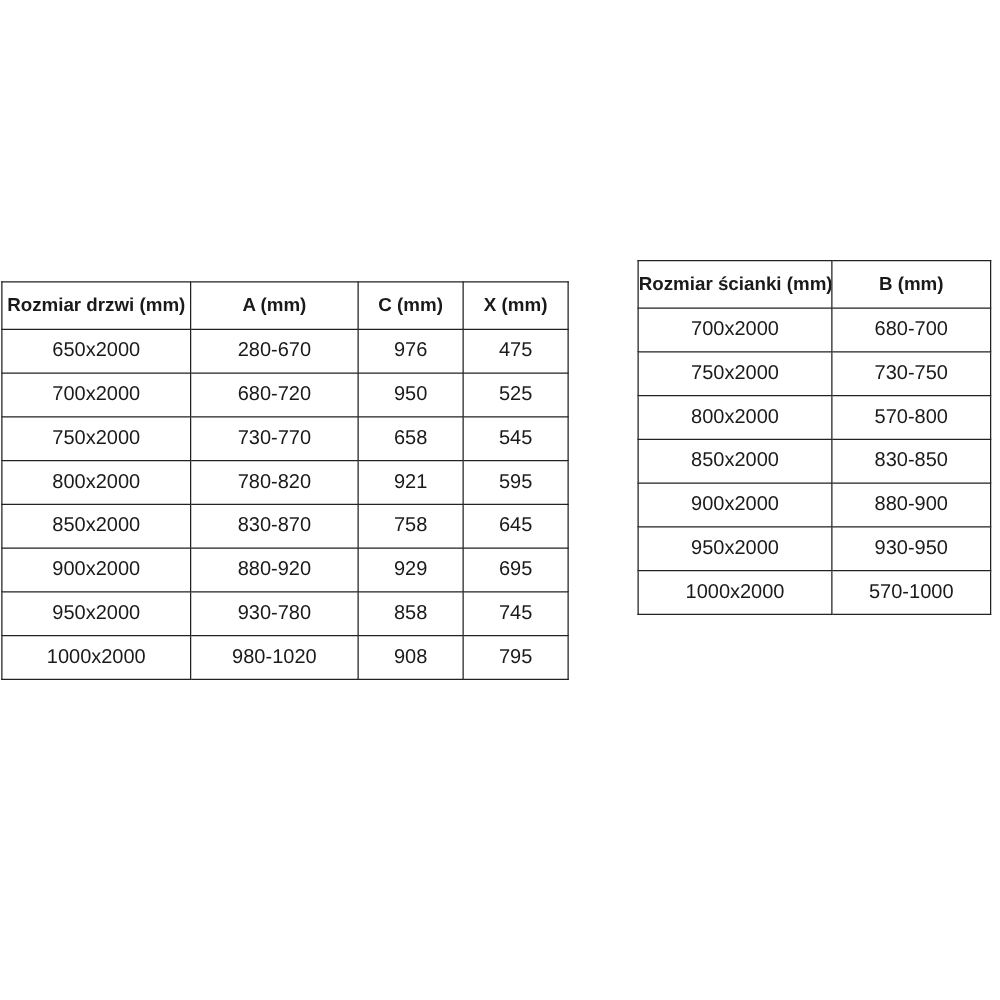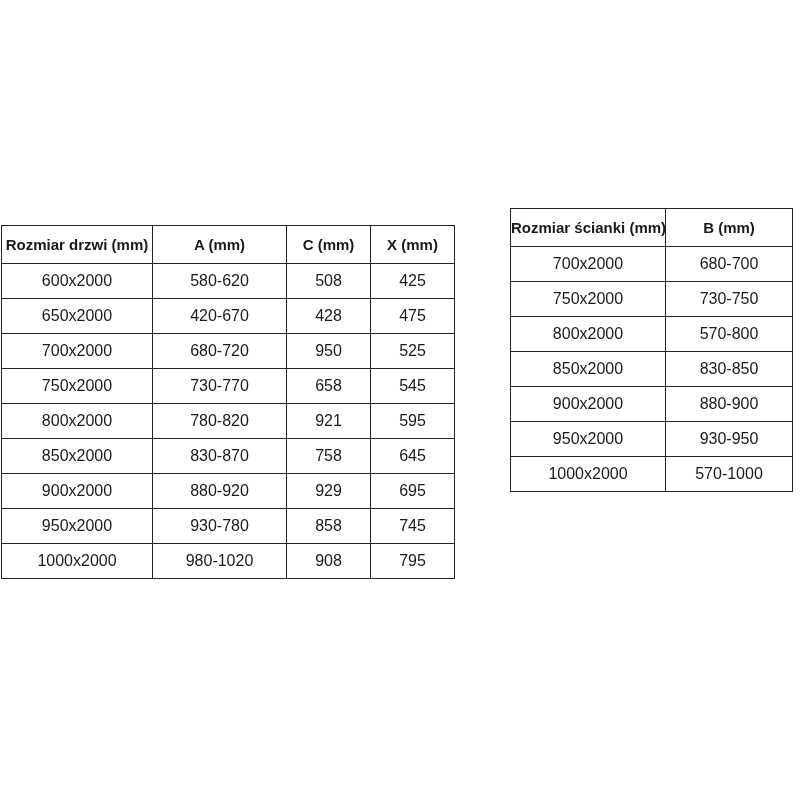--- a/index.html
+++ b/index.html
@@ -66,29 +66,23 @@
     <thead>
       <tr>
         <th>Rozmiar drzwi (mm)</th>
         <th>A (mm)</th>
         <th>C (mm)</th>
         <th>X (mm)</th>
       </tr>
     </thead>
     <tbody>
       <tr>
-        <td>600x2000</td>
-        <td>580-620</td>
-        <td>508</td>
-        <td>425</td>
-      </tr>
-      <tr>
         <td>650x2000</td>
-        <td>420-670</td>
-        <td>428</td>
+        <td>280-670</td>
+        <td>976</td>
         <td>475</td>
       </tr>
       <tr>
         <td>700x2000</td>
         <td>680-720</td>
         <td>950</td>
         <td>525</td>
       </tr>
       <tr>
         <td>750x2000</td>

